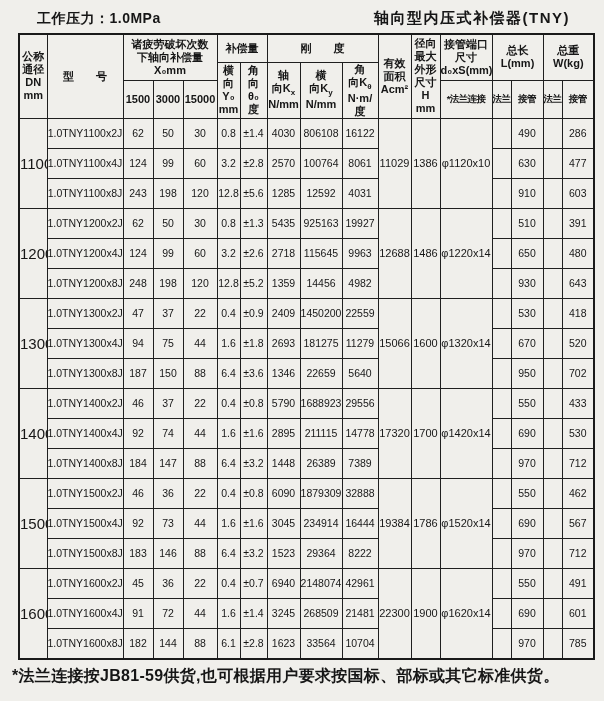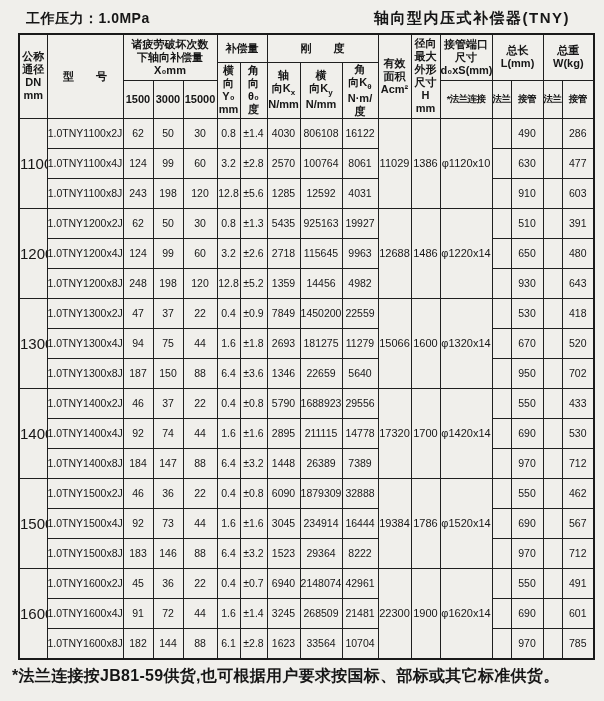--- a/index.html
+++ b/index.html
@@ -8,21 +8,21 @@
     background:#f0efeb;
     font-family:"Liberation Sans","DejaVu Sans",sans-serif;
     color:#161616;
     overflow:hidden;
   }
   .page{padding:9px 12px 0 18px;}
   .titlebar{
     display:flex;justify-content:space-between;align-items:baseline;
     padding:0 4px 5px 8px;
   }
-  .pressure{font-size:14px;font-weight:bold;letter-spacing:.5px;}
+  .pressure{font-size:14px;font-weight:bold;letter-spacing:.5px;margin-left:11px;}
   .doc-title{font-size:15px;font-weight:bold;letter-spacing:1.5px;margin-right:18px;}
   table{
     border-collapse:collapse;
     table-layout:fixed;
     width:573px;
     border:2px solid #1a1a1a;
     background:transparent;
   }
   th,td{
     border:1px solid #1f1f1f;
@@ -242,21 +242,21 @@
           <td data-name="weight-pipe-cell">643</td>
         </tr>
         <tr data-name="spec-row">
           <td data-name="dn-cell" rowspan="3">1300</td>
           <td data-name="model-cell">1.0TNY1300x2J</td>
           <td data-name="compensation-1500-cell">47</td>
           <td data-name="compensation-3000-cell">37</td>
           <td data-name="compensation-15000-cell">22</td>
           <td data-name="lateral-compensation-cell">0.4</td>
           <td data-name="angular-compensation-cell">±0.9</td>
-          <td data-name="axial-stiffness-cell">7849</td>
+          <td data-name="axial-stiffness-cell">2409</td>
           <td data-name="lateral-stiffness-cell">1450200</td>
           <td data-name="angular-stiffness-cell">22559</td>
           <td data-name="effective-area-cell" rowspan="3">15066</td>
           <td data-name="radial-dimension-cell" rowspan="3">1600</td>
           <td data-name="port-size-cell" rowspan="3">φ1320x14</td>
           <td data-name="length-flange-cell"></td>
           <td data-name="length-pipe-cell">530</td>
           <td data-name="weight-flange-cell"></td>
           <td data-name="weight-pipe-cell">418</td>
         </tr>

